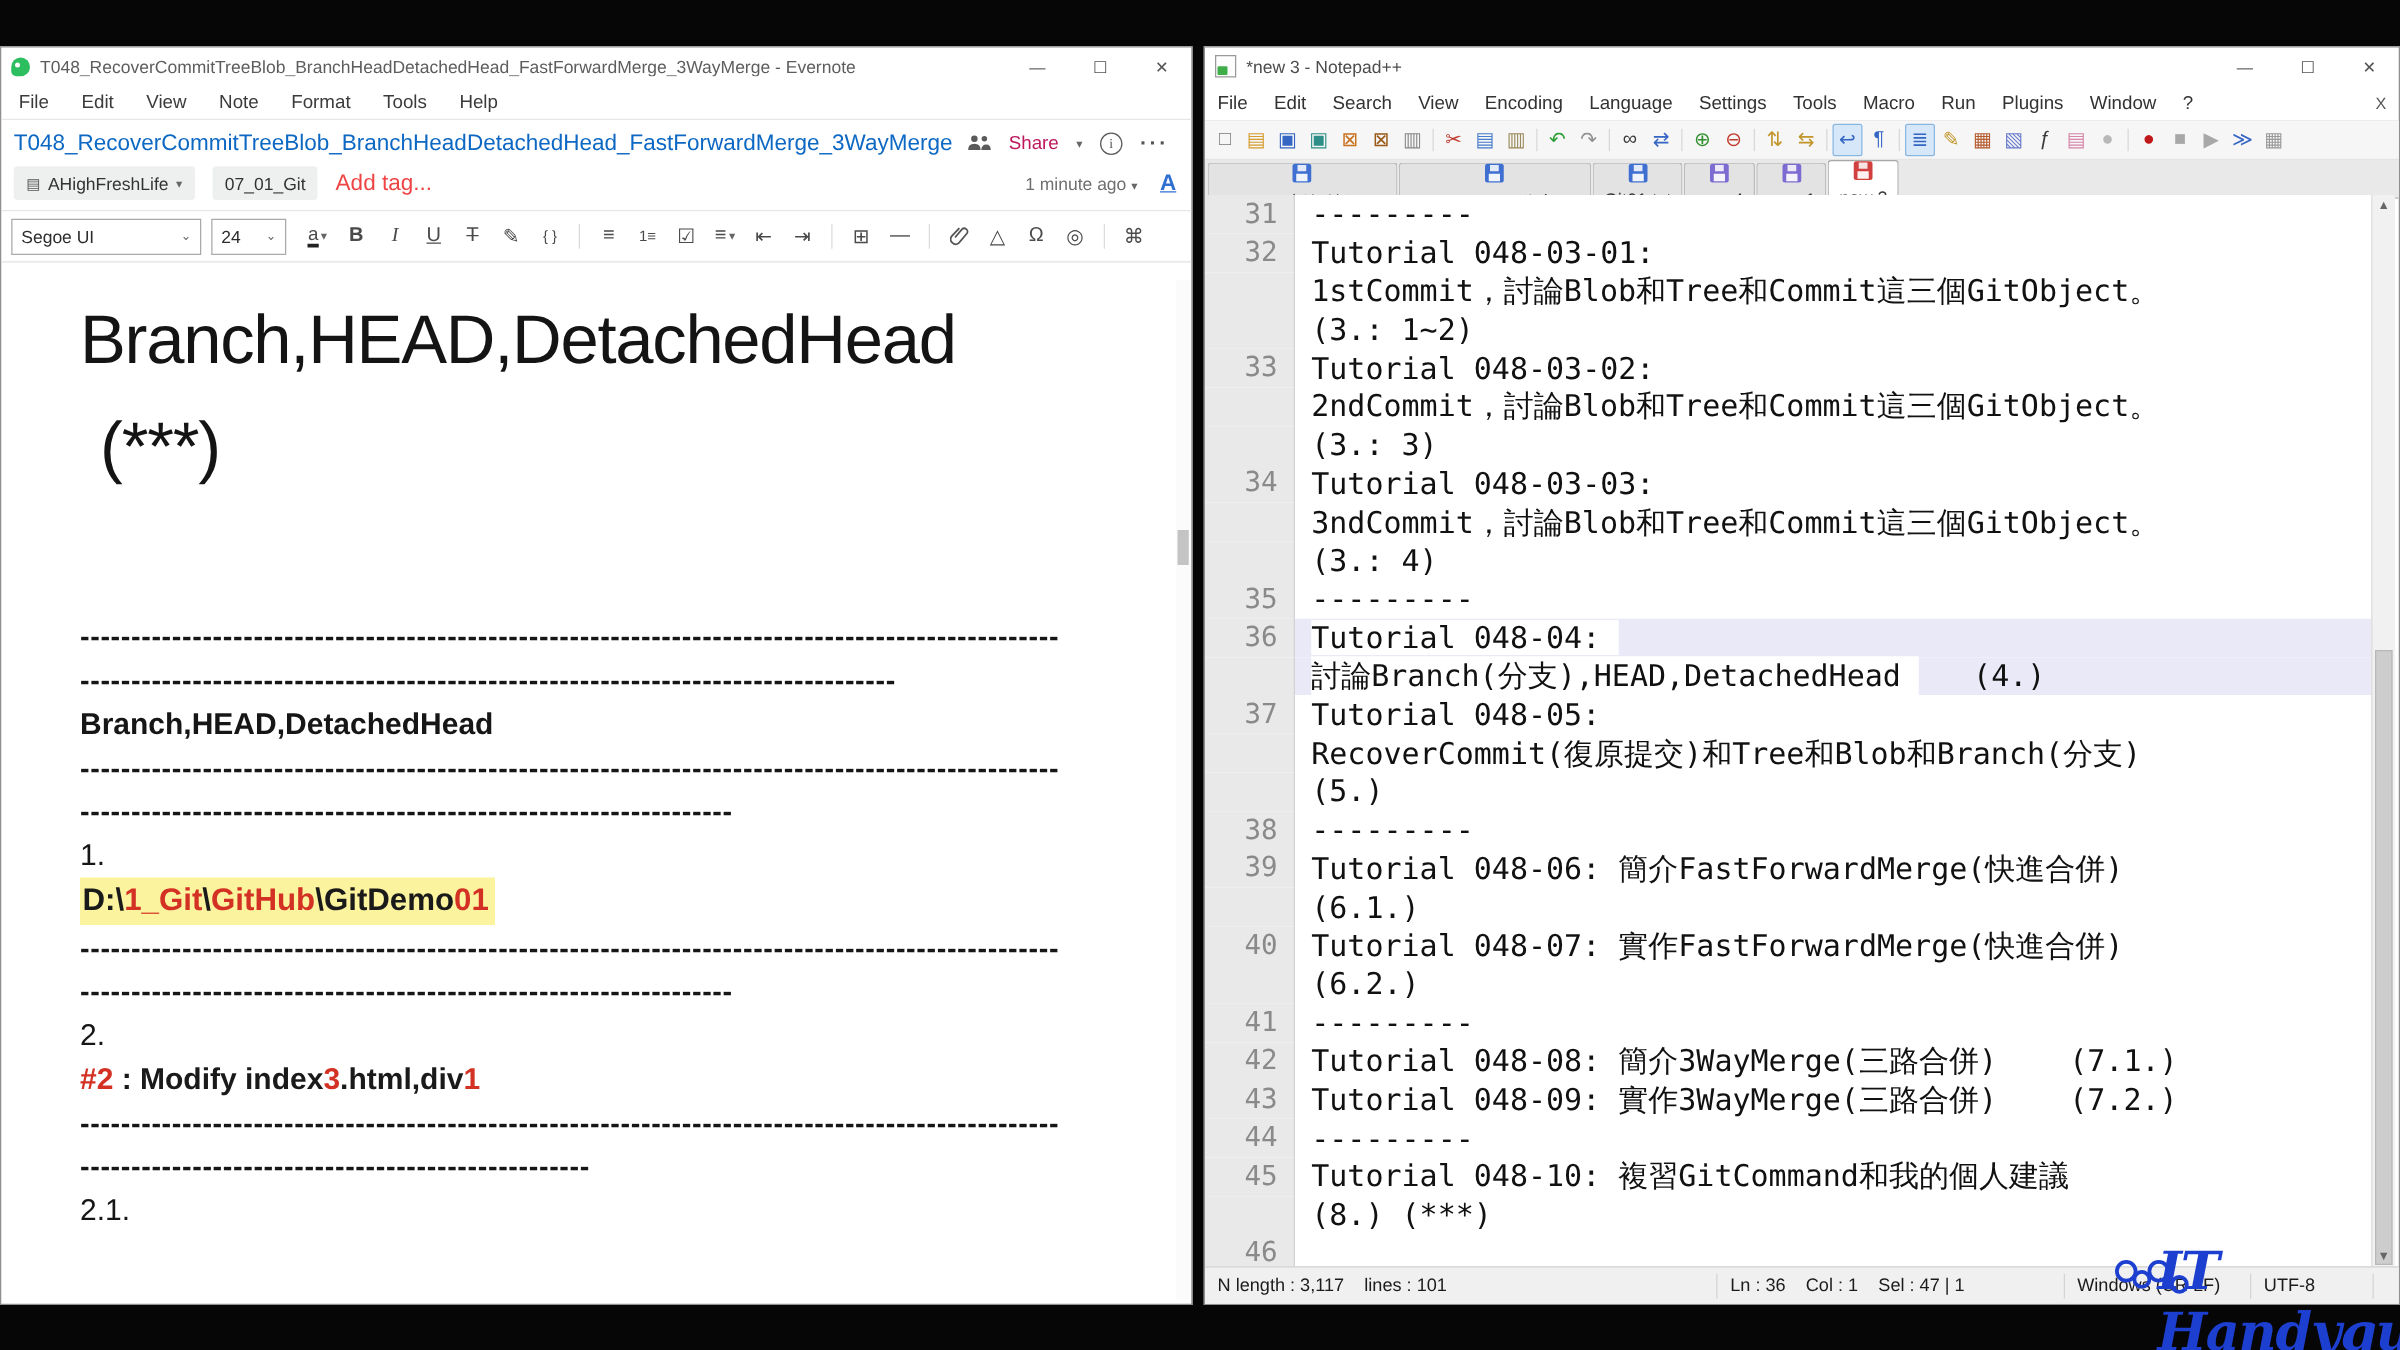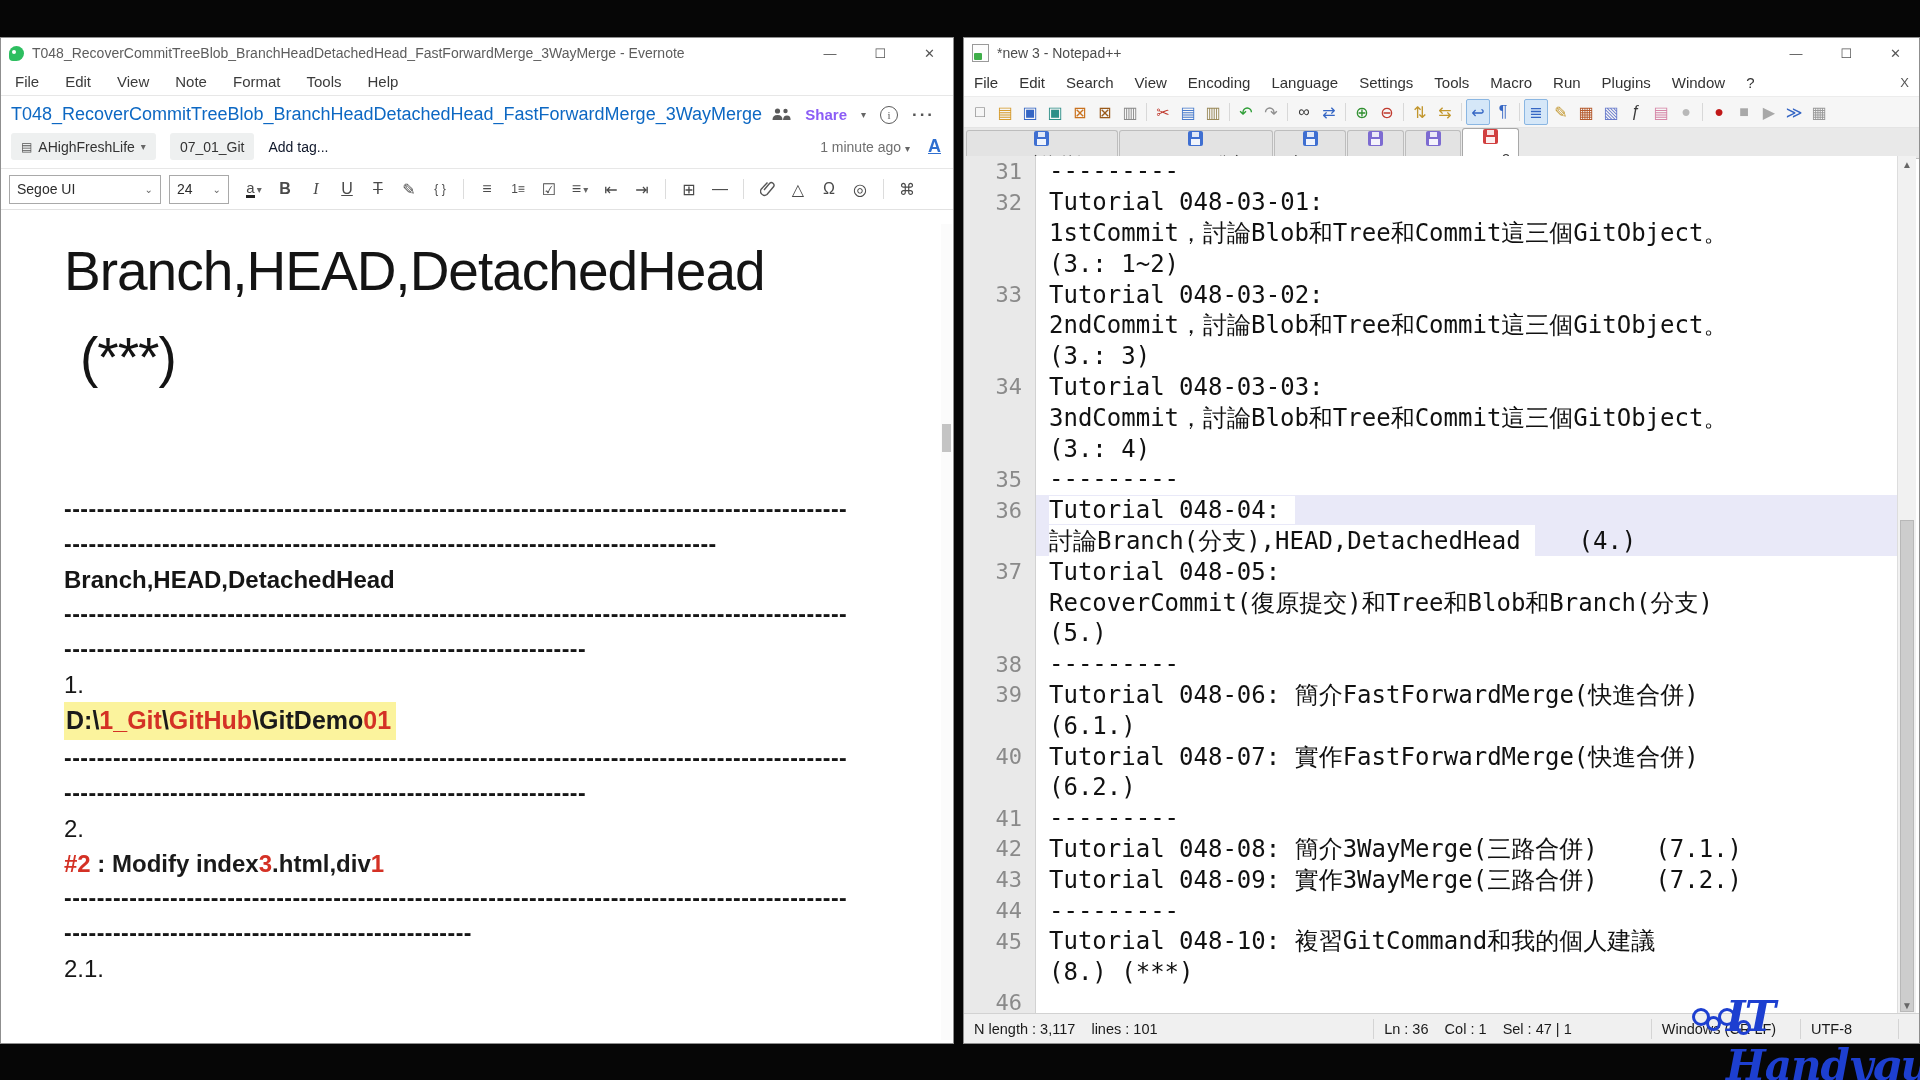--- a/index.html
+++ b/index.html
@@ -11,28 +11,28 @@
   .ev-titlebar{height:30px;display:flex;align-items:center;padding:0 8px;gap:8px;}
   .ev-logo{width:15px;height:15px;border-radius:50% 50% 50% 4px;background:#2dbe60;position:relative;flex:0 0 auto;}
   .ev-logo::after{content:"";position:absolute;left:3px;top:4px;width:4px;height:4px;border-radius:50%;background:#fff;}
   .ev-title{font-size:14px;color:#5d5d5d;flex:1 1 auto;white-space:nowrap;overflow:hidden;}
   .wbtns{display:flex;gap:38px;padding-right:10px;color:#555;}
   .wbtn{font-size:13px;cursor:default;}
   .ev-menubar{height:27px;display:flex;align-items:center;gap:26px;padding:0 14px;font-size:15px;color:#3b3b3b;border-bottom:1px solid #e7e7e7;}
   .ev-notehead{display:flex;align-items:center;padding:8px 12px 2px 10px;}
   .ev-notetitle{color:#0d68c3;font-size:18px;flex:1 1 auto;white-space:nowrap;overflow:hidden;}
   .ev-shares{display:flex;align-items:center;gap:14px;color:#555;padding-right:6px;}
-  .share-lbl{font-size:15px;color:#8b5cf6;font-weight:bold;}
+  .share-lbl{font-size:15px;color:#be185d;}
   .chev{font-size:10px;color:#666;}
   .info-i{width:16px;height:16px;border:1.5px solid #5a5a5a;border-radius:50%;font-size:11px;
           display:flex;align-items:center;justify-content:center;color:#5a5a5a;font-family:"Liberation Serif",serif;}
   .dots{font-size:17px;color:#555;letter-spacing:2px;font-weight:700;}
   .ev-meta{display:flex;align-items:center;gap:14px;padding:6px 12px 8px 10px;}
   .pill{display:flex;align-items:center;gap:6px;background:#eef0f0;border-radius:3px;height:27px;padding:0 10px;font-size:14px;color:#333;}
-  .addtag{color:#0f172a;font-size:14px;}
+  .addtag{color:#ef4444;font-size:18px;}
   .meta-right{margin-left:auto;display:flex;align-items:center;gap:18px;}
   .updated{color:#6f6f6f;font-size:14px;}
   .a-btn{color:#2f6fd0;font-weight:700;font-size:18px;text-decoration:underline;}
   .ev-toolbar{height:40px;display:flex;align-items:center;padding:0 8px;gap:3px;border-top:1px solid #e7e7e7;border-bottom:1px solid #e2e2e2;}
   .selbox{border:1px solid #a9a9a9;height:27px;display:flex;align-items:center;justify-content:space-between;
           padding:0 7px;font-size:14px;color:#2c2c2c;gap:8px;}
   .fontbox{width:136px;} .sizebox{width:44px;margin-left:5px;margin-right:8px;}
   .fbtn{min-width:28px;height:28px;display:flex;align-items:center;justify-content:center;color:#4a4a4a;font-size:16px;gap:2px;}
   .fbtn .colorA{border-bottom:3px solid #222;line-height:14px;font-size:15px;}
   .fsep{width:1px;height:20px;background:#dcdcdc;margin:0 6px;}

